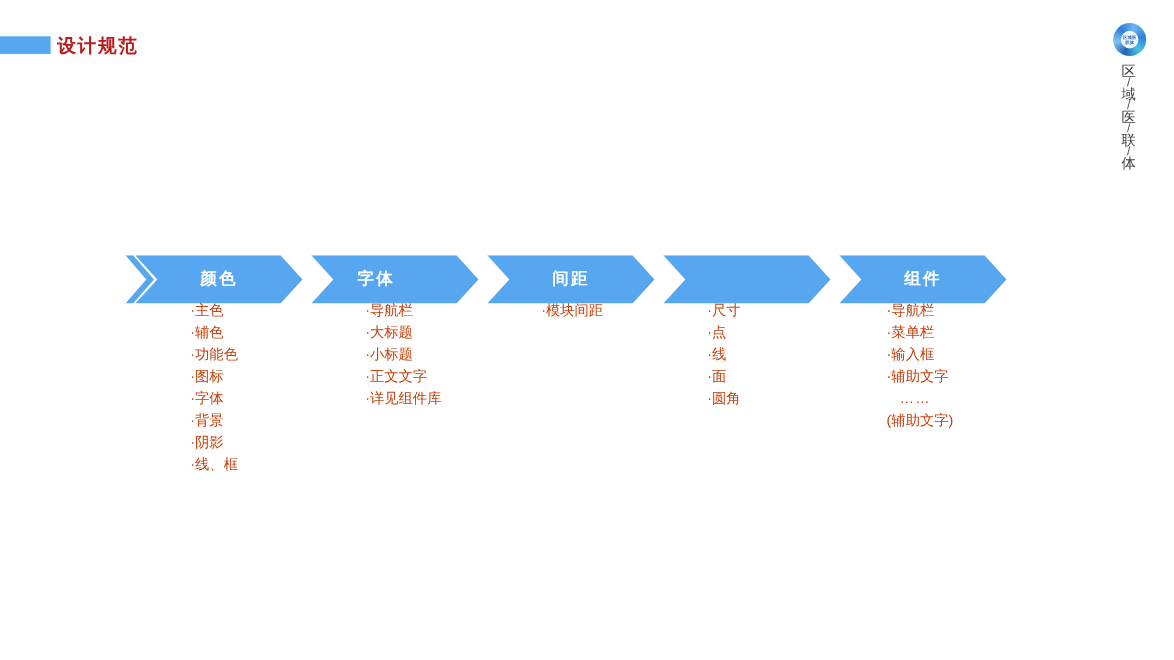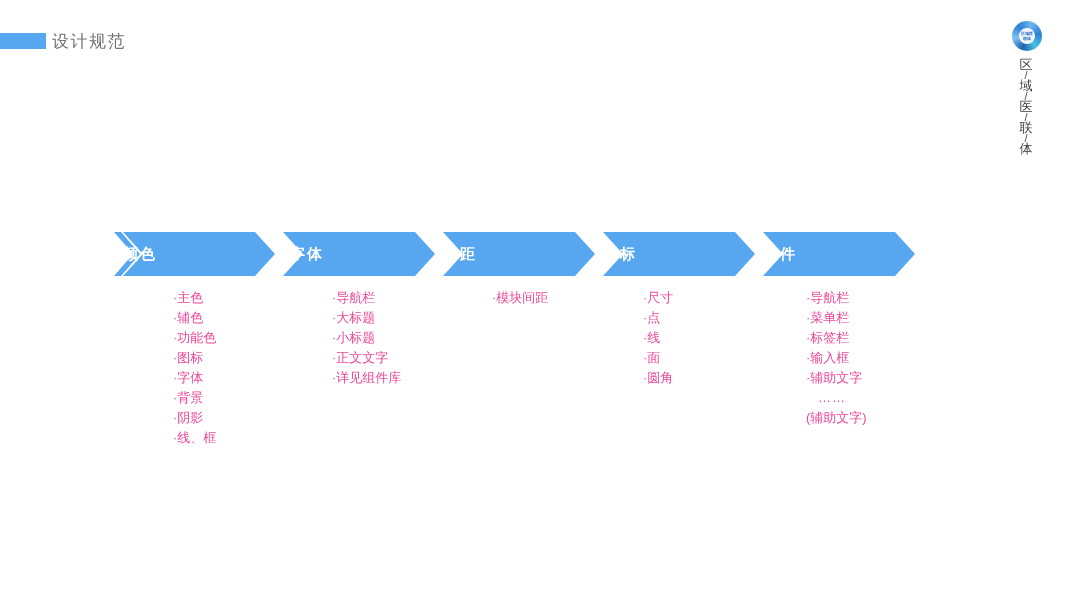--- a/index.html
+++ b/index.html
@@ -3,22 +3,22 @@
 <meta charset="utf-8">
 <style>
   html,body{margin:0;padding:0;background:#ffffff;}
   .slide{
     position:relative;width:1067px;height:600px;background:#ffffff;overflow:hidden;
     font-family:"Liberation Sans","DejaVu Sans",sans-serif;color:#3c4150;
   }
   
   .accent-bar{position:absolute;left:0;top:33px;width:46px;height:16px;background:#57A7F0;}
   .page-title{
-    position:absolute;left:52px;top:30px;margin:0;font-size:17px;font-weight:400;
-    color:#737373;letter-spacing:1.5px;
+    position:absolute;left:52px;top:30px;margin:0;font-size:17px;font-weight:700;
+    color:#b91c1c;letter-spacing:1.5px;
   }
   
   .logo{position:absolute;left:1012px;top:21px;width:30px;height:30px;}
   .logo-swirl{
     width:30px;height:30px;border-radius:50%;
     background:conic-gradient(from 20deg,#6fb6f0,#2e7fd6,#49c3e2,#1f62b4,#7ec3f2,#2e7fd6,#6fb6f0);
     display:flex;align-items:center;justify-content:center;
   }
   .logo-center{
     width:16px;height:16px;border-radius:50%;background:#f4f9ff;
@@ -30,24 +30,24 @@
     position:absolute;left:1018px;top:58px;width:16px;
     display:flex;flex-direction:column;align-items:center;
     color:#3a3e46;
   }
   .vertical-tagline .vchar{font-size:13px;line-height:13px;}
   .vertical-tagline .slash{font-size:11px;line-height:8px;color:#4a4e57;}
   
   .chevrons{position:absolute;left:0;top:232px;width:1067px;height:44px;display:block;}
   .banner-label{
     position:absolute;top:232px;height:44px;width:152px;line-height:44px;
-    color:#ffffff;font-size:15px;font-weight:700;letter-spacing:2px;
+    text-align:center;color:#ffffff;font-size:15px;font-weight:700;letter-spacing:2px;
   }
   
-  .column-items{position:absolute;top:288px;width:150px;font-size:13px;line-height:20px;color:#ec4899;}
+  .column-items{position:absolute;top:272px;width:150px;font-size:13px;line-height:20px;color:#c2410c;}
   .column-items .li{white-space:nowrap;}
   .column-items .li.indent{padding-left:12px;letter-spacing:1px;}
 </style>
 </head>
 <body>
 
 <div class="slide">
 
   <span class="accent-bar"></span>
   <h1 class="page-title">设计规范</h1>
@@ -75,23 +75,22 @@
   <svg class="chevrons" viewBox="0 0 1067 44" xmlns="http://www.w3.org/2000/svg">
     <polygon fill="#57A7F0" points="114,0 121,0 140,22 121,44 114,44 133,22"></polygon>
     <polygon fill="#57A7F0" points="123,0 255,0 275,22 255,44 123,44 143,22"></polygon>
     <polygon fill="#57A7F0" points="283,0 415,0 435,22 415,44 283,44 303,22"></polygon>
     <polygon fill="#57A7F0" points="443,0 575,0 595,22 575,44 443,44 463,22"></polygon>
     <polygon fill="#57A7F0" points="603,0 735,0 755,22 735,44 603,44 623,22"></polygon>
     <polygon fill="#57A7F0" points="763,0 895,0 915,22 895,44 763,44 783,22"></polygon>
   </svg>
 
   <div class="banner-label" style="left:123px">颜色</div>
-  <div class="banner-label" style="left:290px">字体</div>
+  <div class="banner-label" style="left:266px">字体</div>
   <div class="banner-label" style="left:443px">间距</div>
-  <div class="banner-label" style="left:603px">图标</div>
   <div class="banner-label" style="left:763px">组件</div>
 
   <div class="column-items" style="left:173px">
       <div class="li">·主色</div>
       <div class="li">·辅色</div>
       <div class="li">·功能色</div>
       <div class="li">·图标</div>
       <div class="li">·字体</div>
       <div class="li">·背景</div>
       <div class="li">·阴影</div>
@@ -110,20 +109,19 @@
   <div class="column-items" style="left:643px">
       <div class="li">·尺寸</div>
       <div class="li">·点</div>
       <div class="li">·线</div>
       <div class="li">·面</div>
       <div class="li">·圆角</div>
     </div>
   <div class="column-items" style="left:806px">
       <div class="li">·导航栏</div>
       <div class="li">·菜单栏</div>
-      <div class="li">·标签栏</div>
       <div class="li">·输入框</div>
       <div class="li">·辅助文字</div>
       <div class="li indent">……</div>
       <div class="li">(辅助文字)</div>
     </div>
 
 </div>
 
 </body></html>

